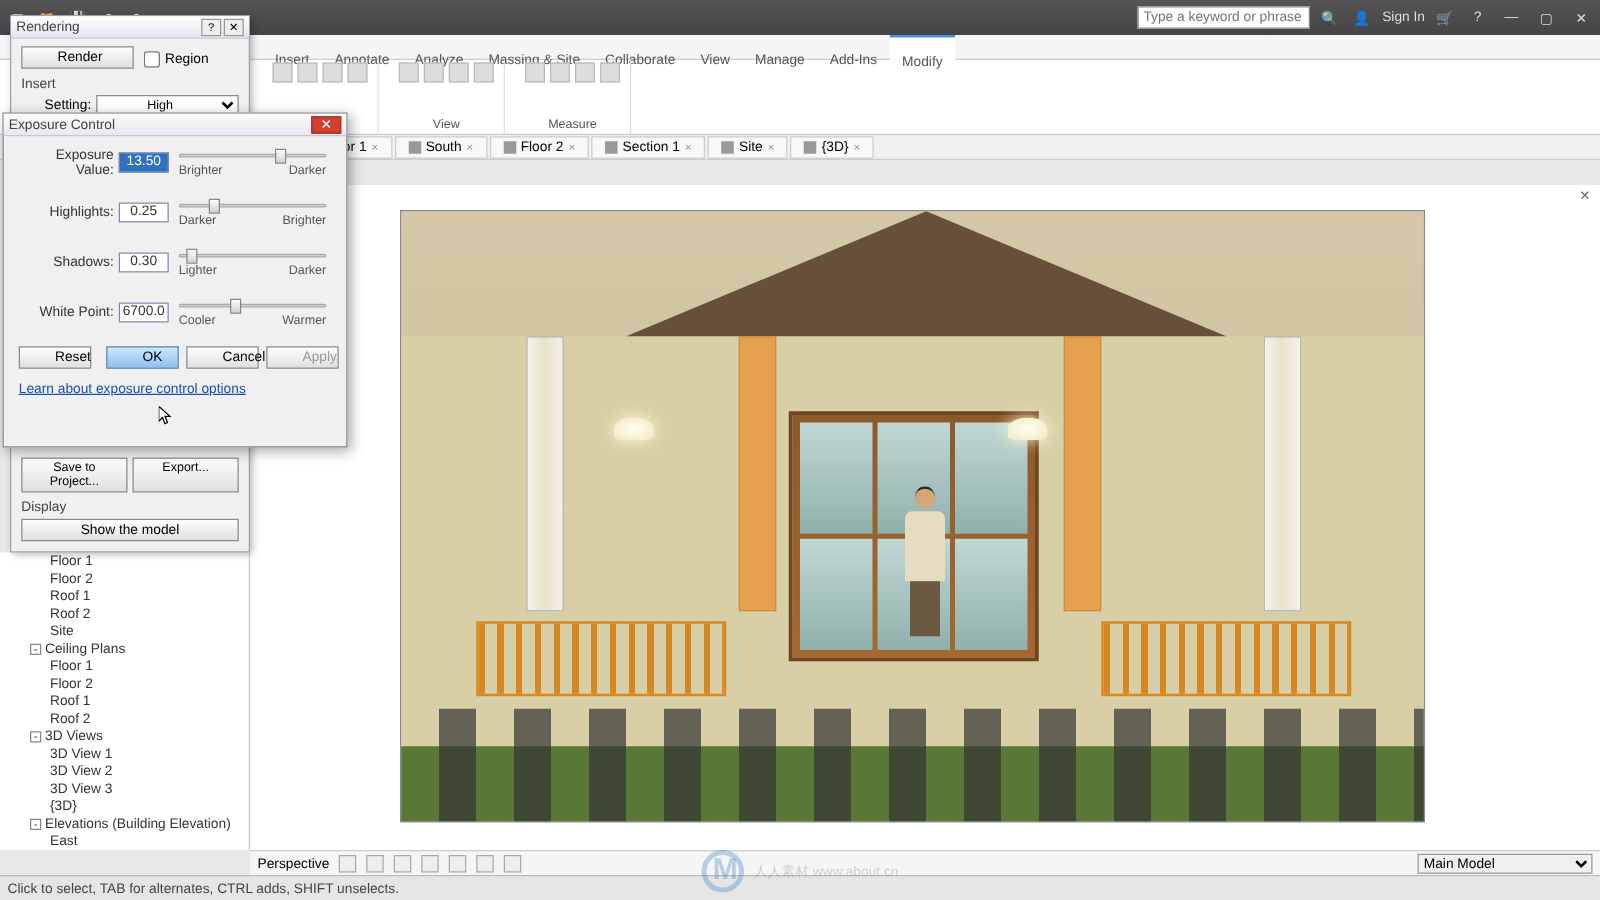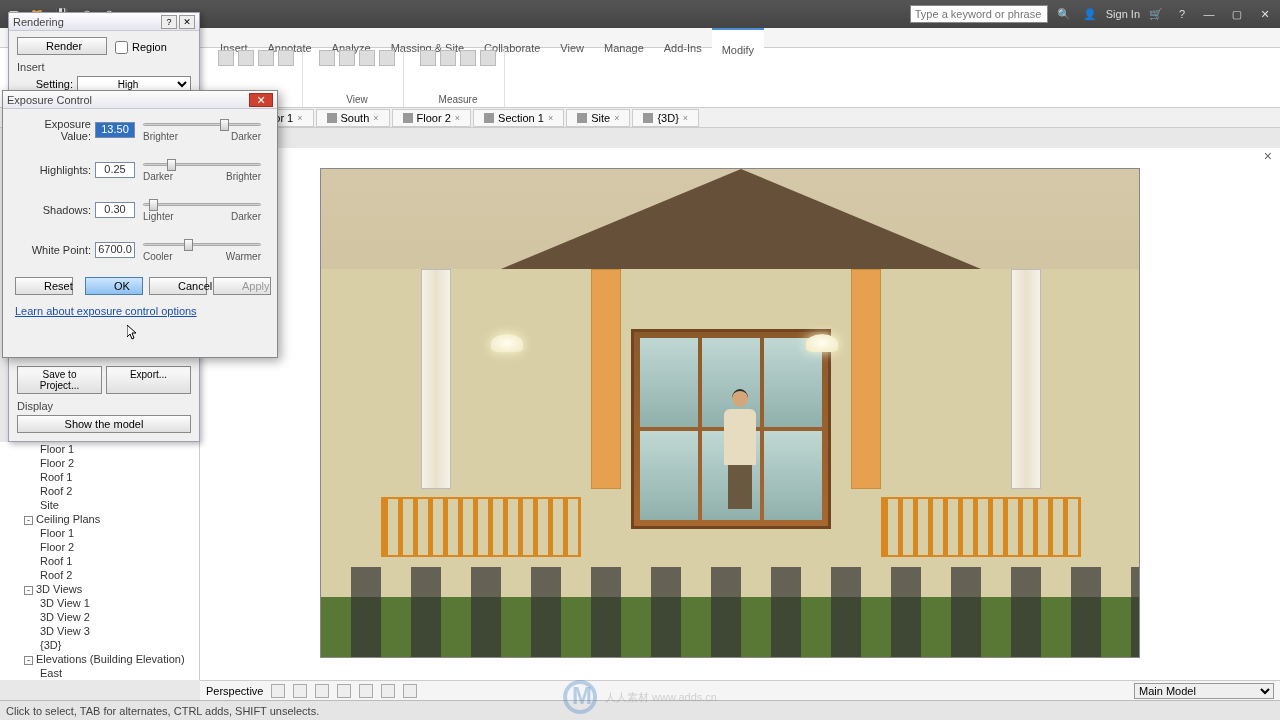--- a/index.html
+++ b/index.html
@@ -359,14 +359,14 @@
     <a class="learn-link">Learn about exposure control options</a>
   </div>
 </div>
 
 <svg class="cursor-arrow" viewBox="0 0 12 16">
     <path d="M0 0 L0 12 L3 9 L5 14 L7 13 L5 8 L9 8 Z" fill="#fff" stroke="#000" stroke-width="1"></path>
   </svg>
 
 <div class="watermark">
   <div class="logo-circle"></div>
-  <span>人人素材 www.adds.cn</span>
+  <span>人人素材 www.about.cn</span>
 </div>
 
 </body></html>

